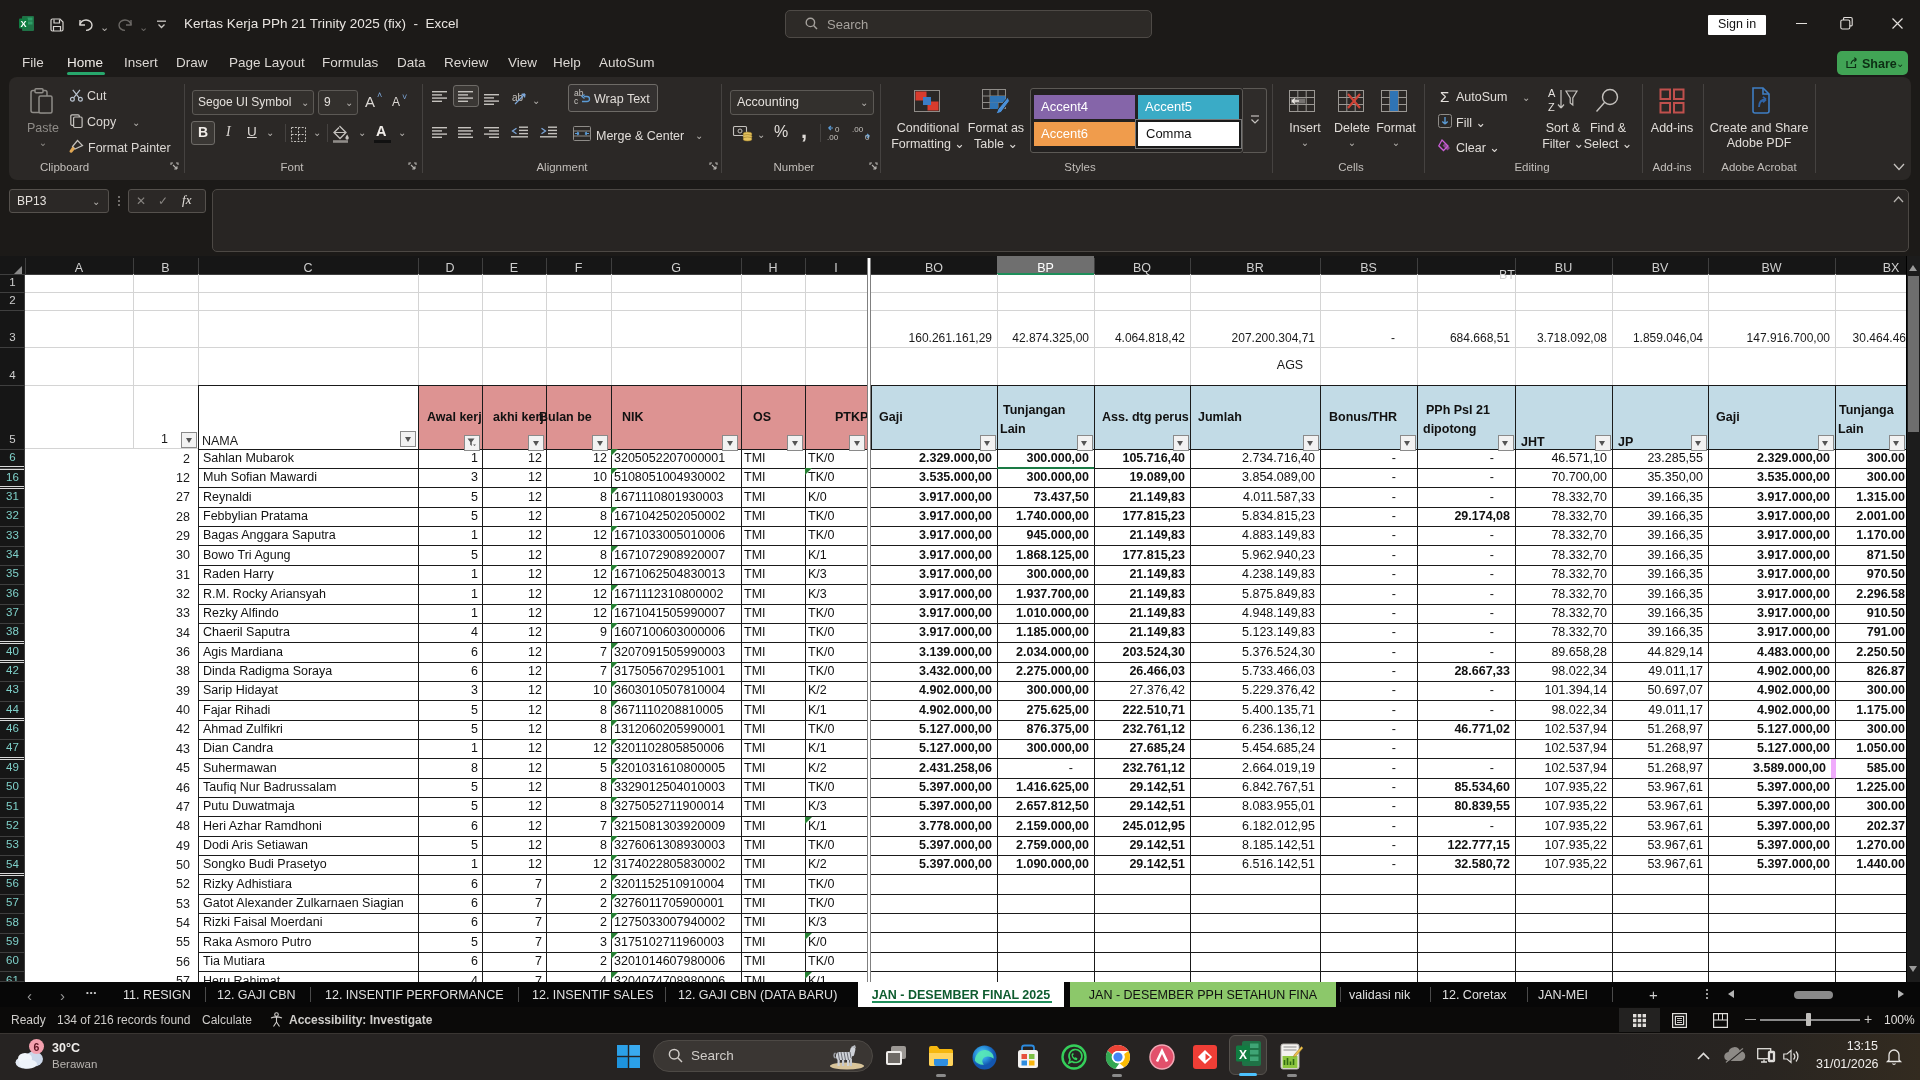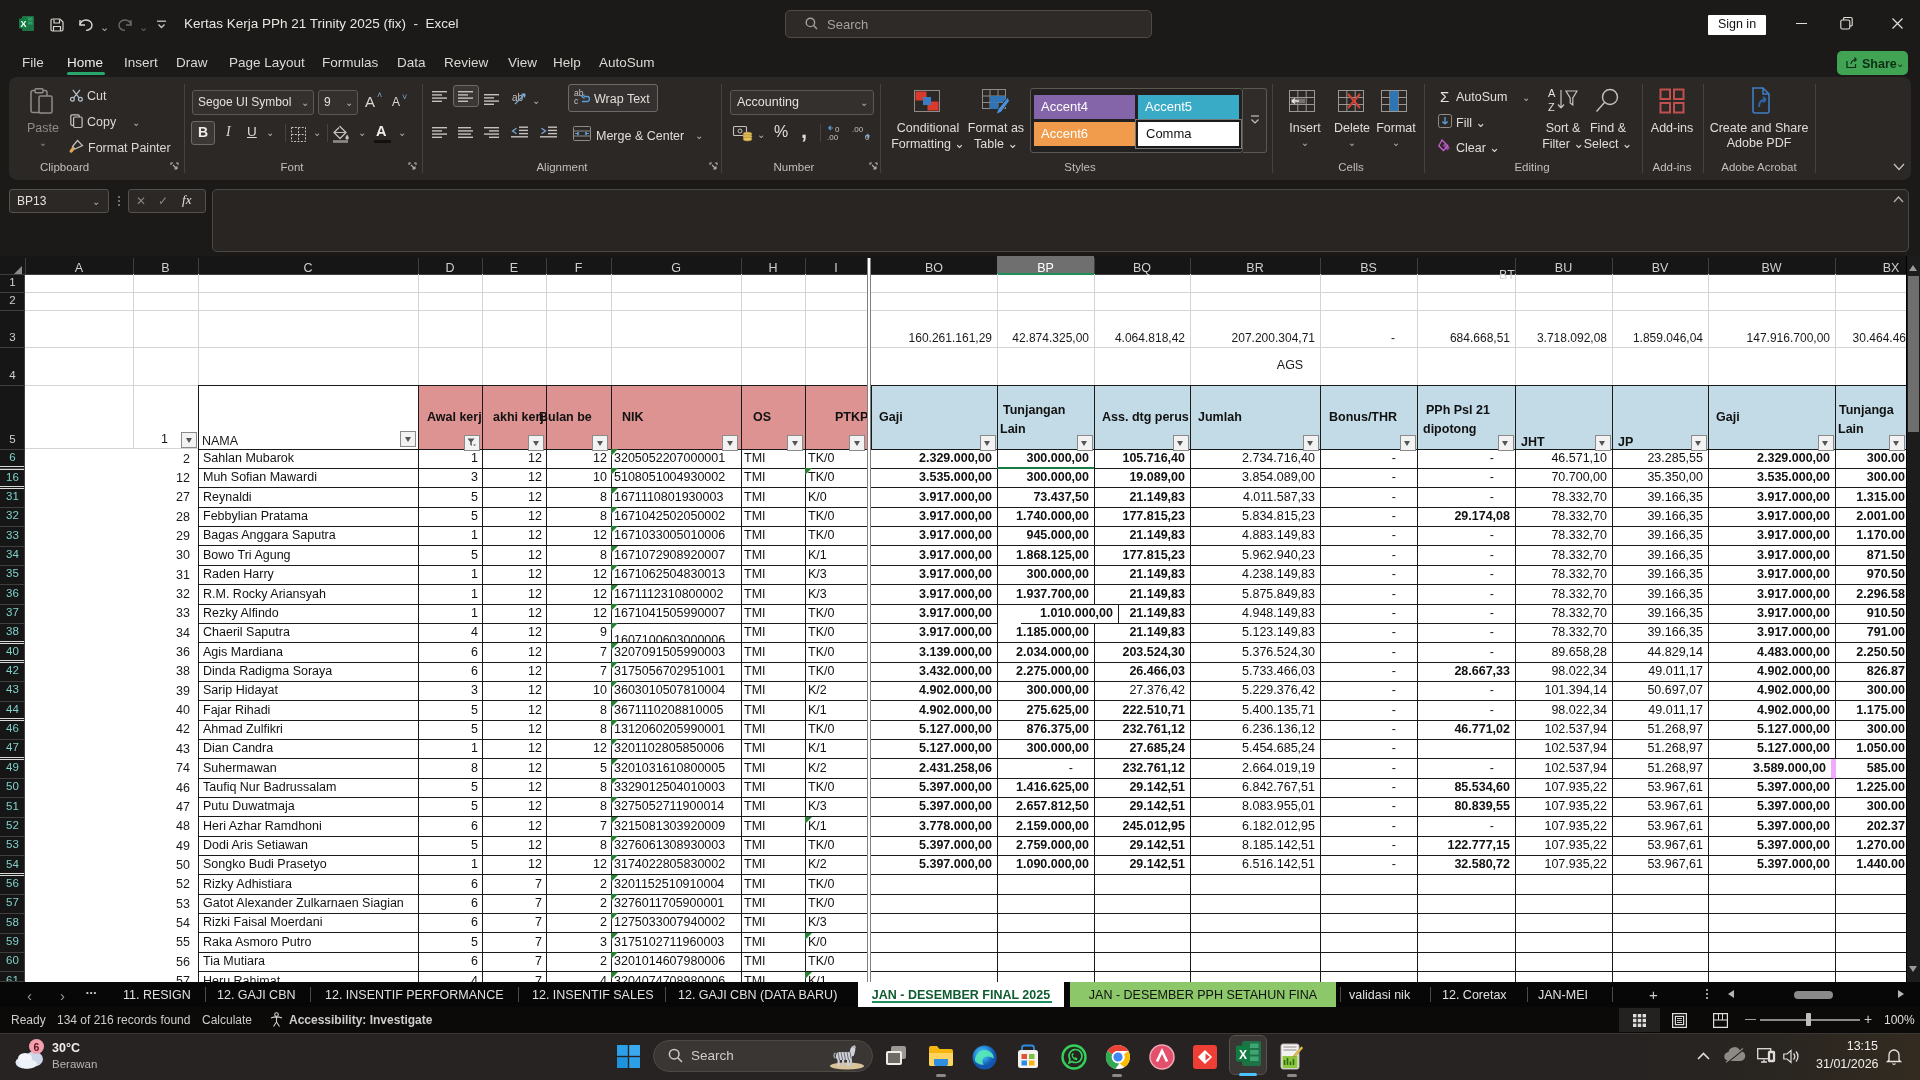--- a/index.html
+++ b/index.html
@@ -1046,21 +1046,21 @@
   </div>
 <div style="position:absolute;left:741px;top:603.8px;width:65px;height:20.099999999999998px;border-right:1px solid #1a1a1a;border-bottom:1px solid #1a1a1a;font-size:12.5px;line-height:19.4px;color:#111;overflow:hidden;">
     <span style="position:absolute;top:0;line-height:19.4px;font-weight:normal;white-space:nowrap;left:3px;">TMI</span>
   </div>
 <div style="position:absolute;left:805px;top:603.8px;width:63px;height:20.099999999999998px;border-right:1px solid #1a1a1a;border-bottom:1px solid #1a1a1a;font-size:12.5px;line-height:19.4px;color:#111;overflow:hidden;">
     <span style="position:absolute;top:0;line-height:19.4px;font-weight:normal;white-space:nowrap;left:3px;">TK/0</span>
   </div>
 <div style="position:absolute;left:871px;top:603.8px;width:127px;height:20.099999999999998px;border-right:1px solid #1a1a1a;border-bottom:1px solid #1a1a1a;font-size:12.5px;line-height:19.4px;color:#111;overflow:hidden;">
     <span style="position:absolute;top:0;line-height:19.4px;font-weight:bold;white-space:nowrap;right:5px;">3.917.000,00</span>
   </div>
-<div style="position:absolute;left:997px;top:603.8px;width:98px;height:20.099999999999998px;border-right:1px solid #1a1a1a;border-bottom:1px solid #1a1a1a;font-size:12.5px;line-height:19.4px;color:#111;overflow:hidden;margin-left:24px;">
+<div style="position:absolute;left:997px;top:603.8px;width:98px;height:20.099999999999998px;border-right:1px solid #1a1a1a;border-bottom:1px solid #1a1a1a;font-size:12.5px;line-height:19.4px;color:#111;overflow:hidden;">
     <span style="position:absolute;top:0;line-height:19.4px;font-weight:bold;white-space:nowrap;right:5px;">1.010.000,00</span>
   </div>
 <div style="position:absolute;left:1094px;top:603.8px;width:97px;height:20.099999999999998px;border-right:1px solid #1a1a1a;border-bottom:1px solid #1a1a1a;font-size:12.5px;line-height:19.4px;color:#111;overflow:hidden;">
     <span style="position:absolute;top:0;line-height:19.4px;font-weight:bold;white-space:nowrap;right:5px;">21.149,83</span>
   </div>
 <div style="position:absolute;left:1190px;top:603.8px;width:131px;height:20.099999999999998px;border-right:1px solid #1a1a1a;border-bottom:1px solid #1a1a1a;font-size:12.5px;line-height:19.4px;color:#111;overflow:hidden;">
     <span style="position:absolute;top:0;line-height:19.4px;font-weight:normal;white-space:nowrap;right:5px;">4.948.149,83</span>
   </div>
 <div style="position:absolute;left:1320px;top:603.8px;width:98px;height:20.099999999999998px;border-right:1px solid #1a1a1a;border-bottom:1px solid #1a1a1a;font-size:12.5px;line-height:19.4px;color:#111;overflow:hidden;">
     <span style="position:absolute;top:0;line-height:19.4px;font-weight:normal;white-space:nowrap;right:21px;">-</span>
@@ -1088,21 +1088,21 @@
     <span style="position:absolute;top:0;line-height:19.4px;font-weight:normal;white-space:nowrap;right:4px;">4</span>
   </div>
 <div style="position:absolute;left:482px;top:623.2px;width:65px;height:20.099999999999998px;border-right:1px solid #1a1a1a;border-bottom:1px solid #1a1a1a;font-size:12.5px;line-height:19.4px;color:#111;overflow:hidden;">
     <span style="position:absolute;top:0;line-height:19.4px;font-weight:normal;white-space:nowrap;right:4px;">12</span>
   </div>
 <div style="position:absolute;left:546px;top:623.2px;width:66px;height:20.099999999999998px;border-right:1px solid #1a1a1a;border-bottom:1px solid #1a1a1a;font-size:12.5px;line-height:19.4px;color:#111;overflow:hidden;">
     <span style="position:absolute;top:0;line-height:19.4px;font-weight:normal;white-space:nowrap;right:4px;">9</span>
   </div>
 <div style="position:absolute;left:611px;top:623.2px;width:131px;height:20.099999999999998px;border-right:1px solid #1a1a1a;border-bottom:1px solid #1a1a1a;font-size:12.5px;line-height:19.4px;color:#111;overflow:hidden;">
     <i style="position:absolute;left:0;top:0;width:0;height:0;border-top:7px solid #267f33;border-right:7px solid transparent"></i>
-    <span style="position:absolute;top:8px;line-height:19.4px;font-weight:normal;white-space:nowrap;left:3px;">1607100603000006</span>
+    <span style="position:absolute;top:0;line-height:19.4px;font-weight:normal;white-space:nowrap;left:3px;">1607100603000006</span>
   </div>
 <div style="position:absolute;left:741px;top:623.2px;width:65px;height:20.099999999999998px;border-right:1px solid #1a1a1a;border-bottom:1px solid #1a1a1a;font-size:12.5px;line-height:19.4px;color:#111;overflow:hidden;">
     <span style="position:absolute;top:0;line-height:19.4px;font-weight:normal;white-space:nowrap;left:3px;">TMI</span>
   </div>
 <div style="position:absolute;left:805px;top:623.2px;width:63px;height:20.099999999999998px;border-right:1px solid #1a1a1a;border-bottom:1px solid #1a1a1a;font-size:12.5px;line-height:19.4px;color:#111;overflow:hidden;">
     <span style="position:absolute;top:0;line-height:19.4px;font-weight:normal;white-space:nowrap;left:3px;">TK/0</span>
   </div>
 <div style="position:absolute;left:871px;top:623.2px;width:127px;height:20.099999999999998px;border-right:1px solid #1a1a1a;border-bottom:1px solid #1a1a1a;font-size:12.5px;line-height:19.4px;color:#111;overflow:hidden;">
     <span style="position:absolute;top:0;line-height:19.4px;font-weight:bold;white-space:nowrap;right:5px;">3.917.000,00</span>
   </div>
@@ -1444,21 +1444,21 @@
   </div>
 <div style="position:absolute;left:1612px;top:739.3px;width:97px;height:20.099999999999998px;border-right:1px solid #1a1a1a;border-bottom:1px solid #1a1a1a;font-size:12.5px;line-height:19.4px;color:#111;overflow:hidden;">
     <span style="position:absolute;top:0;line-height:19.4px;font-weight:normal;white-space:nowrap;right:5px;">51.268,97</span>
   </div>
 <div style="position:absolute;left:1708px;top:739.3px;width:128px;height:20.099999999999998px;border-right:1px solid #1a1a1a;border-bottom:1px solid #1a1a1a;font-size:12.5px;line-height:19.4px;color:#111;overflow:hidden;">
     <span style="position:absolute;top:0;line-height:19.4px;font-weight:bold;white-space:nowrap;right:5px;">5.127.000,00</span>
   </div>
 <div style="position:absolute;left:1835px;top:739.3px;width:72px;height:20.099999999999998px;border-right:1px solid #1a1a1a;border-bottom:1px solid #1a1a1a;font-size:12.5px;line-height:19.4px;color:#111;overflow:hidden;">
     <span style="position:absolute;top:0;line-height:19.4px;font-weight:bold;white-space:nowrap;right:1px;">1.050.00</span>
   </div>
-<div class="tx" style="left:133px;top:761.1px;width:57px;text-align:right;color:#1a1a1a;font-size:12.5px">74</div>
+<div class="tx" style="left:133px;top:761.1px;width:57px;text-align:right;color:#1a1a1a;font-size:12.5px">45</div>
 <div style="position:absolute;left:198px;top:758.6px;width:221px;height:20.099999999999998px;border-right:1px solid #1a1a1a;border-bottom:1px solid #1a1a1a;font-size:12.5px;line-height:19.4px;color:#111;overflow:hidden;border-left:1px solid #1a1a1a;">
     <span style="position:absolute;top:0;line-height:19.4px;font-weight:normal;white-space:nowrap;left:4px;">Suhermawan</span>
   </div>
 <div style="position:absolute;left:418px;top:758.6px;width:65px;height:20.099999999999998px;border-right:1px solid #1a1a1a;border-bottom:1px solid #1a1a1a;font-size:12.5px;line-height:19.4px;color:#111;overflow:hidden;">
     <span style="position:absolute;top:0;line-height:19.4px;font-weight:normal;white-space:nowrap;right:4px;">8</span>
   </div>
 <div style="position:absolute;left:482px;top:758.6px;width:65px;height:20.099999999999998px;border-right:1px solid #1a1a1a;border-bottom:1px solid #1a1a1a;font-size:12.5px;line-height:19.4px;color:#111;overflow:hidden;">
     <span style="position:absolute;top:0;line-height:19.4px;font-weight:normal;white-space:nowrap;right:4px;">12</span>
   </div>
 <div style="position:absolute;left:546px;top:758.6px;width:66px;height:20.099999999999998px;border-right:1px solid #1a1a1a;border-bottom:1px solid #1a1a1a;font-size:12.5px;line-height:19.4px;color:#111;overflow:hidden;">

